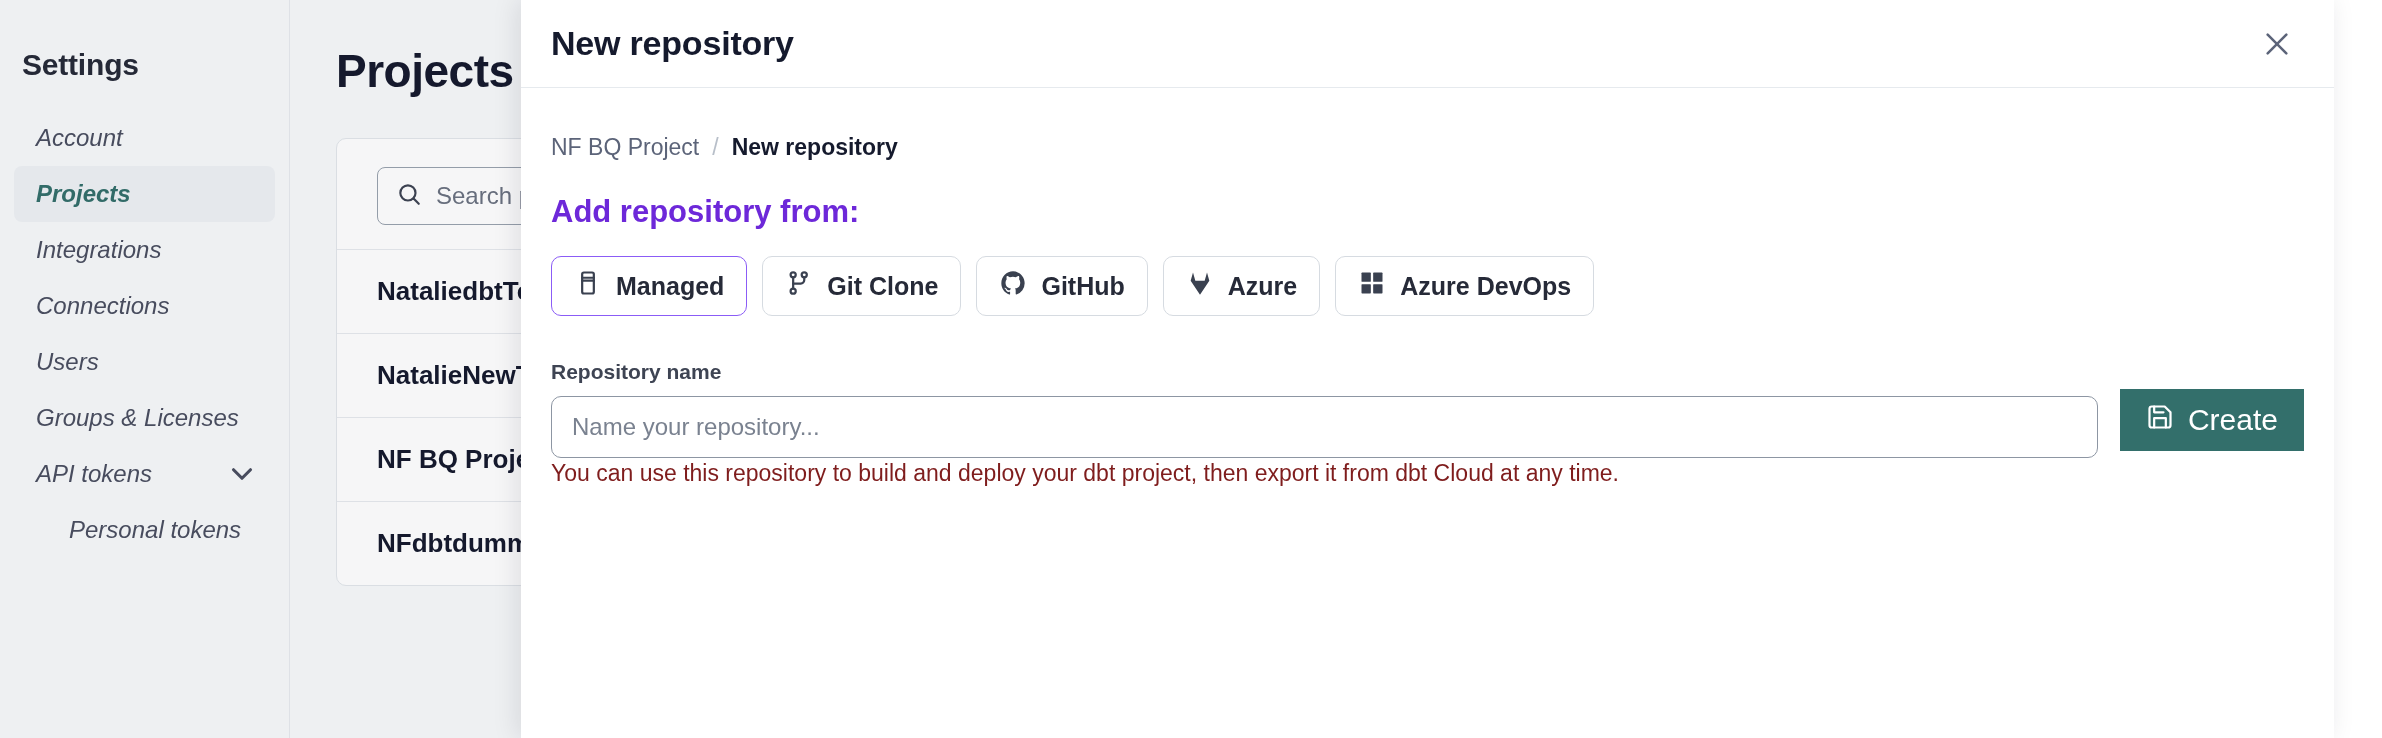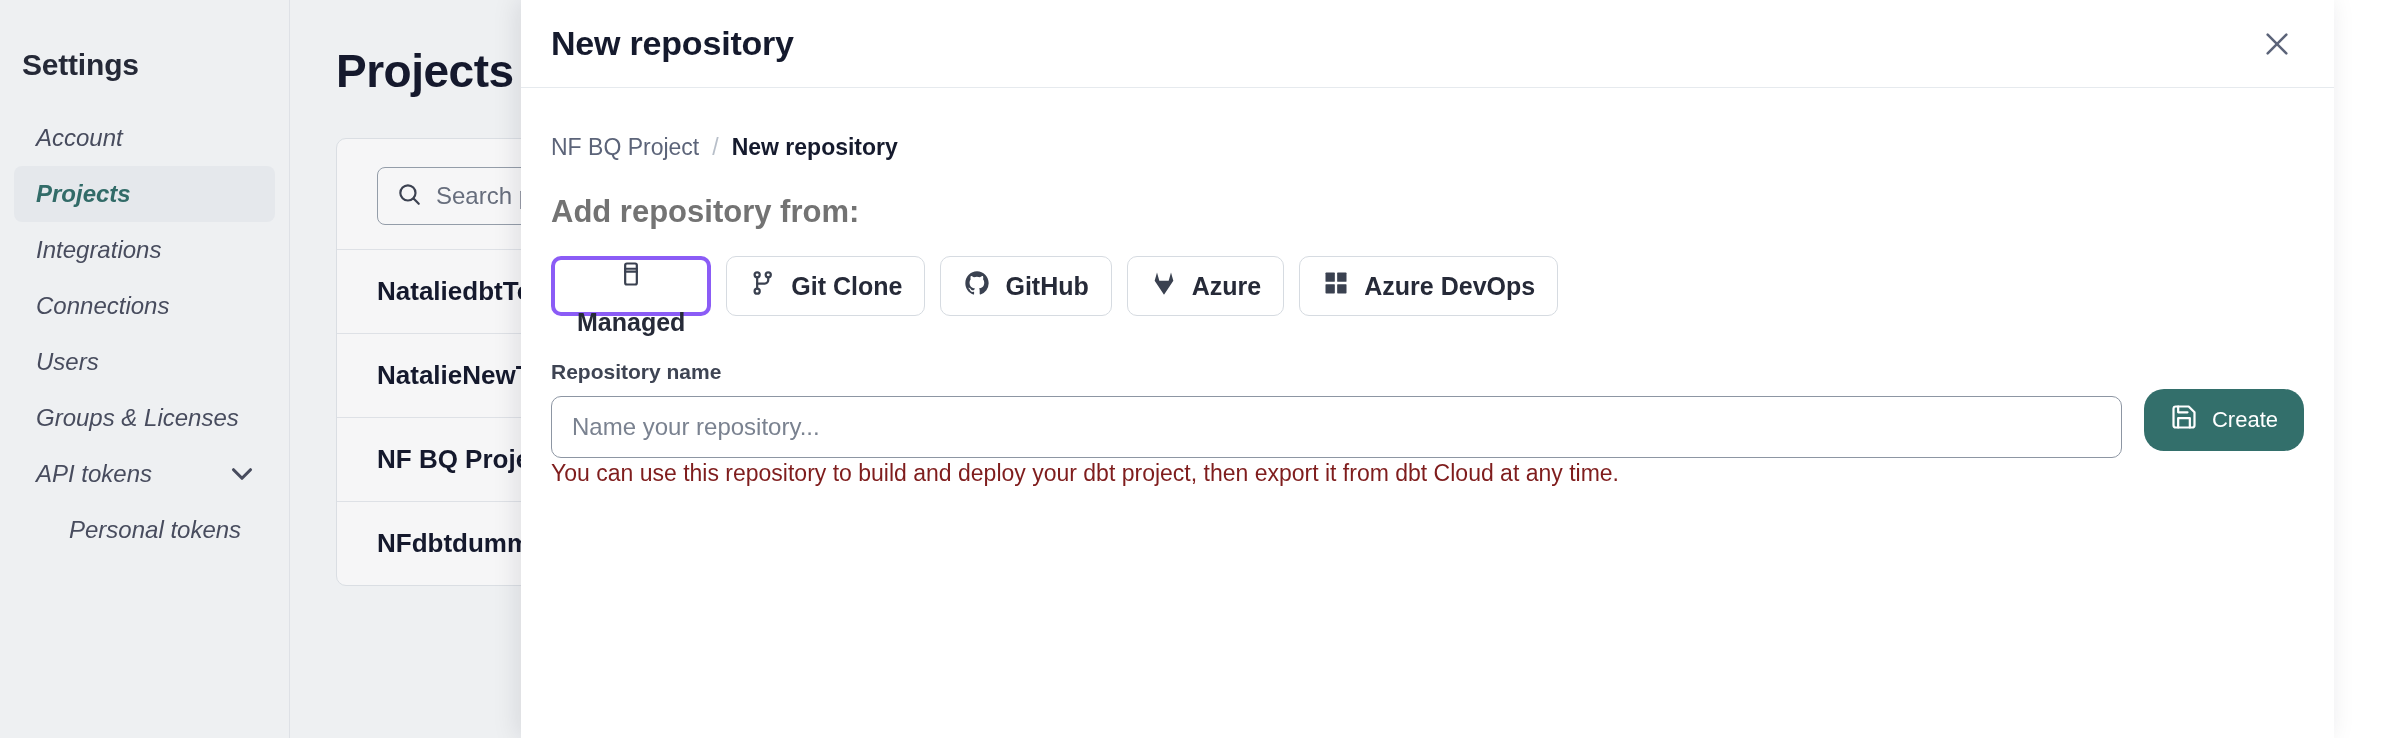--- a/index.html
+++ b/index.html
@@ -82,50 +82,50 @@
     color: #5C6479; cursor: pointer; display: flex; align-items: center; justify-content: center;
   }
   .close-btn svg { width: 32px; height: 32px; }
 
   .modal-body { padding: 46px 30px 0 30px; }
   .crumb { display: flex; align-items: center; gap: 13px; font-size: 23px; margin-bottom: 33px; }
   .crumb-link { color: #5C6479; cursor: pointer; }
   .crumb-sep { color: #B8BFC9; }
   .crumb-cur { color: #151A2D; font-weight: 700; }
 
-  .section-title { font-size: 31px; font-weight: 700; color: #737373; margin-bottom: 26px; }
+  .section-title { font-size: 31px; font-weight: 700; color: #6d28d9; margin-bottom: 26px; }
 
   .tabs { display: flex; gap: 15px; margin-bottom: 44px; }
   .tab {
     display: flex; align-items: center; gap: 14px;
     height: 60px; padding: 0 22px;
     border: 1px solid #D6DBE1; border-radius: 10px;
     background: #fff; cursor: pointer;
     font-size: 25px; font-weight: 700; color: #262A38;
     white-space: nowrap;
   }
-  .tab.selected { border: 4px solid #8b5cf6; flex-direction: column; }
+  .tab.selected { border: 1px solid #8b5cf6; }
   .tab svg { width: 28px; height: 28px; flex: 0 0 28px; color: #3A4150; }
 
   .field-label { font-size: 21px; font-weight: 700; color: #3E4453; margin-bottom: 12px; }
   .field-row { display: flex; align-items: flex-start; gap: 22px; }
   .field-col { flex: 1; min-width: 0; }
   .text-input {
     width: 100%; height: 62px;
     border: 1px solid #8D96A3; border-radius: 10px;
     padding: 0 20px; font-size: 24px; color: #151A2D;
     font-family: "Liberation Sans", sans-serif; background: #fff;
   }
   .text-input::placeholder { color: #7A8290; }
   .helper { font-size: 23px; color: #7f1d1d; margin-top: 2px; white-space: nowrap; }
   .create-btn {
     display: flex; align-items: center; gap: 14px;
     height: 62px; padding: 17px 26px; margin-top: 29px;
-    background: #336F6B; color: #fff; border: none; border-radius: 20px;
-    font-size: 22px; font-family: "Liberation Sans", sans-serif;
+    background: #336F6B; color: #fff; border: none; border-radius: 0;
+    font-size: 30px; font-family: "Liberation Sans", sans-serif;
     cursor: pointer; white-space: nowrap;
   }
   .create-btn svg { width: 28px; height: 28px; flex: 0 0 28px; }
 </style>
 </head>
 <body>
 
 <div id="app">
 
   <div class="bg-page">

